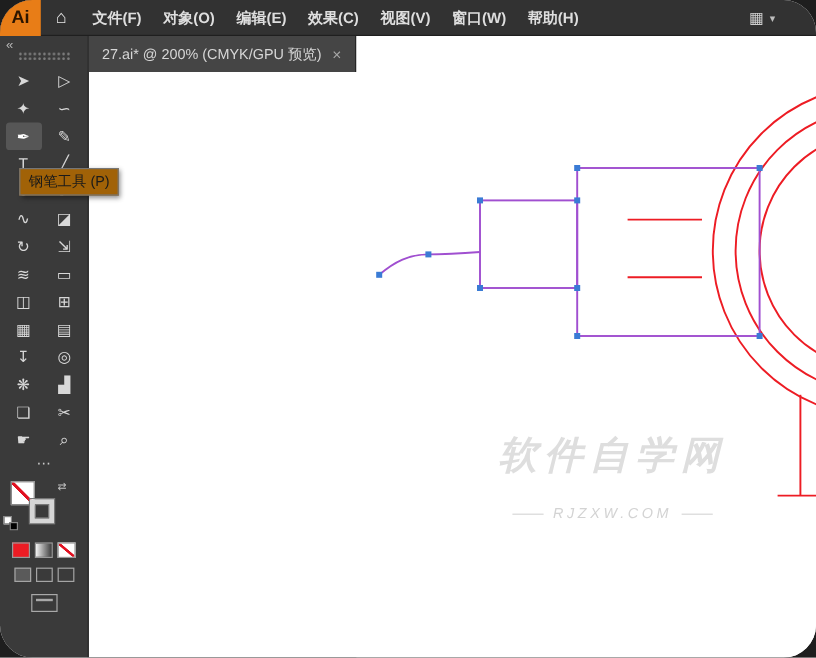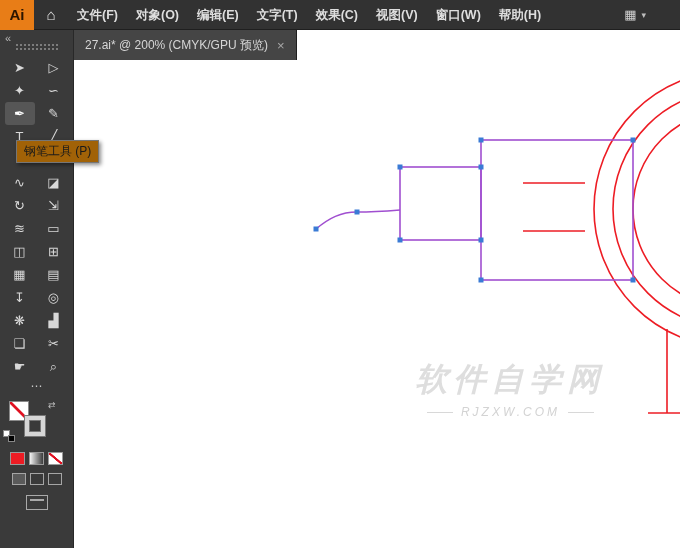--- a/index.html
+++ b/index.html
@@ -1,17 +1,17 @@
 <!DOCTYPE html>
 <html><head>
 <meta charset="utf-8">
 <style>
   * { margin:0; padding:0; box-sizing:border-box; }
   body { font-family:"Liberation Sans", sans-serif; background:#1e1e1e; }
-  .app { position:relative; width:680px; height:548px; overflow:hidden; background:#fff; }
+  .app { position:relative; width:680px; height:548px; overflow:hidden; background:#fff;border-radius:27px; }
 
   
   .menubar { height:30px; background:#323232; border-bottom:1px solid #1f1f1f;
              display:flex; align-items:center; color:#dedede; font-size:12.5px; }
   .logo { width:34px; height:30px; background:#e87d17; color:#2b1500; font-weight:bold;
           font-size:15px; display:flex; align-items:center; justify-content:center; }
   .home-btn { width:34px; height:30px; display:flex; align-items:center; justify-content:center;
               font-size:15px; color:#e6e6e6; }
   .menu-item { padding:0 9px; line-height:30px; cursor:default; white-space:nowrap; }
   .workspace { margin-left:auto; margin-right:34px; display:flex; align-items:center; gap:5px; }
@@ -65,42 +65,41 @@
   .tab { background:#454545; display:flex; align-items:center; gap:9px; padding:0 11px;
          color:#d6d6d6; font-size:12px; border-right:1px solid #1f1f1f; white-space:nowrap; }
   .tab-close { color:#a8a8a8; font-size:13px; line-height:1; }
 
   .canvas { position:relative; flex:1; background:#ffffff; overflow:hidden; }
   .artwork { position:absolute; left:0; top:0; }
 
   .watermark { position:absolute; left:64px; top:328px; width:300px; text-align:center;
                color:#dcdcdc; pointer-events:none;font-style:italic; }
   .wm-title { font-size:32px; font-weight:bold; letter-spacing:6px; color:#dedede; }
-  .wm-sub { margin-top:3px; font-size:12px; letter-spacing:3px; color:#d3d3d3;
+  .wm-sub { margin-top:19px; font-size:12px; letter-spacing:3px; color:#d3d3d3;
             display:flex; align-items:center; justify-content:center; gap:8px; }
   .wm-sub::before, .wm-sub::after { content:""; width:26px; height:1px; background:#d8d8d8; }
 
   
   .tooltip { position:absolute; left:16px; top:140px; z-index:50; background:#a16207;
              border:1px solid #767676; color:#1a1a1a; font-size:12px; padding:2px 7px;
              box-shadow:2px 2px 4px rgba(0,0,0,.45); white-space:nowrap; }
 </style>
 </head>
 <body>
 
 <div class="app">
 
   <div class="menubar">
     <div class="logo">Ai</div>
     <div class="home-btn">⌂</div>
     <div style="display:flex;font-weight:bold;">
         <span class="menu-item">文件(F)</span>
         <span class="menu-item">对象(O)</span>
         <span class="menu-item">编辑(E)</span>
-        <span class="menu-item">文字(T)</span>
         <span class="menu-item">效果(C)</span>
         <span class="menu-item">视图(V)</span>
         <span class="menu-item">窗口(W)</span>
         <span class="menu-item">帮助(H)</span>
       </div>
     <div class="workspace">
       <span class="ws-icon">▦</span>
       <span class="ws-caret">▾</span>
     </div>
   </div>

